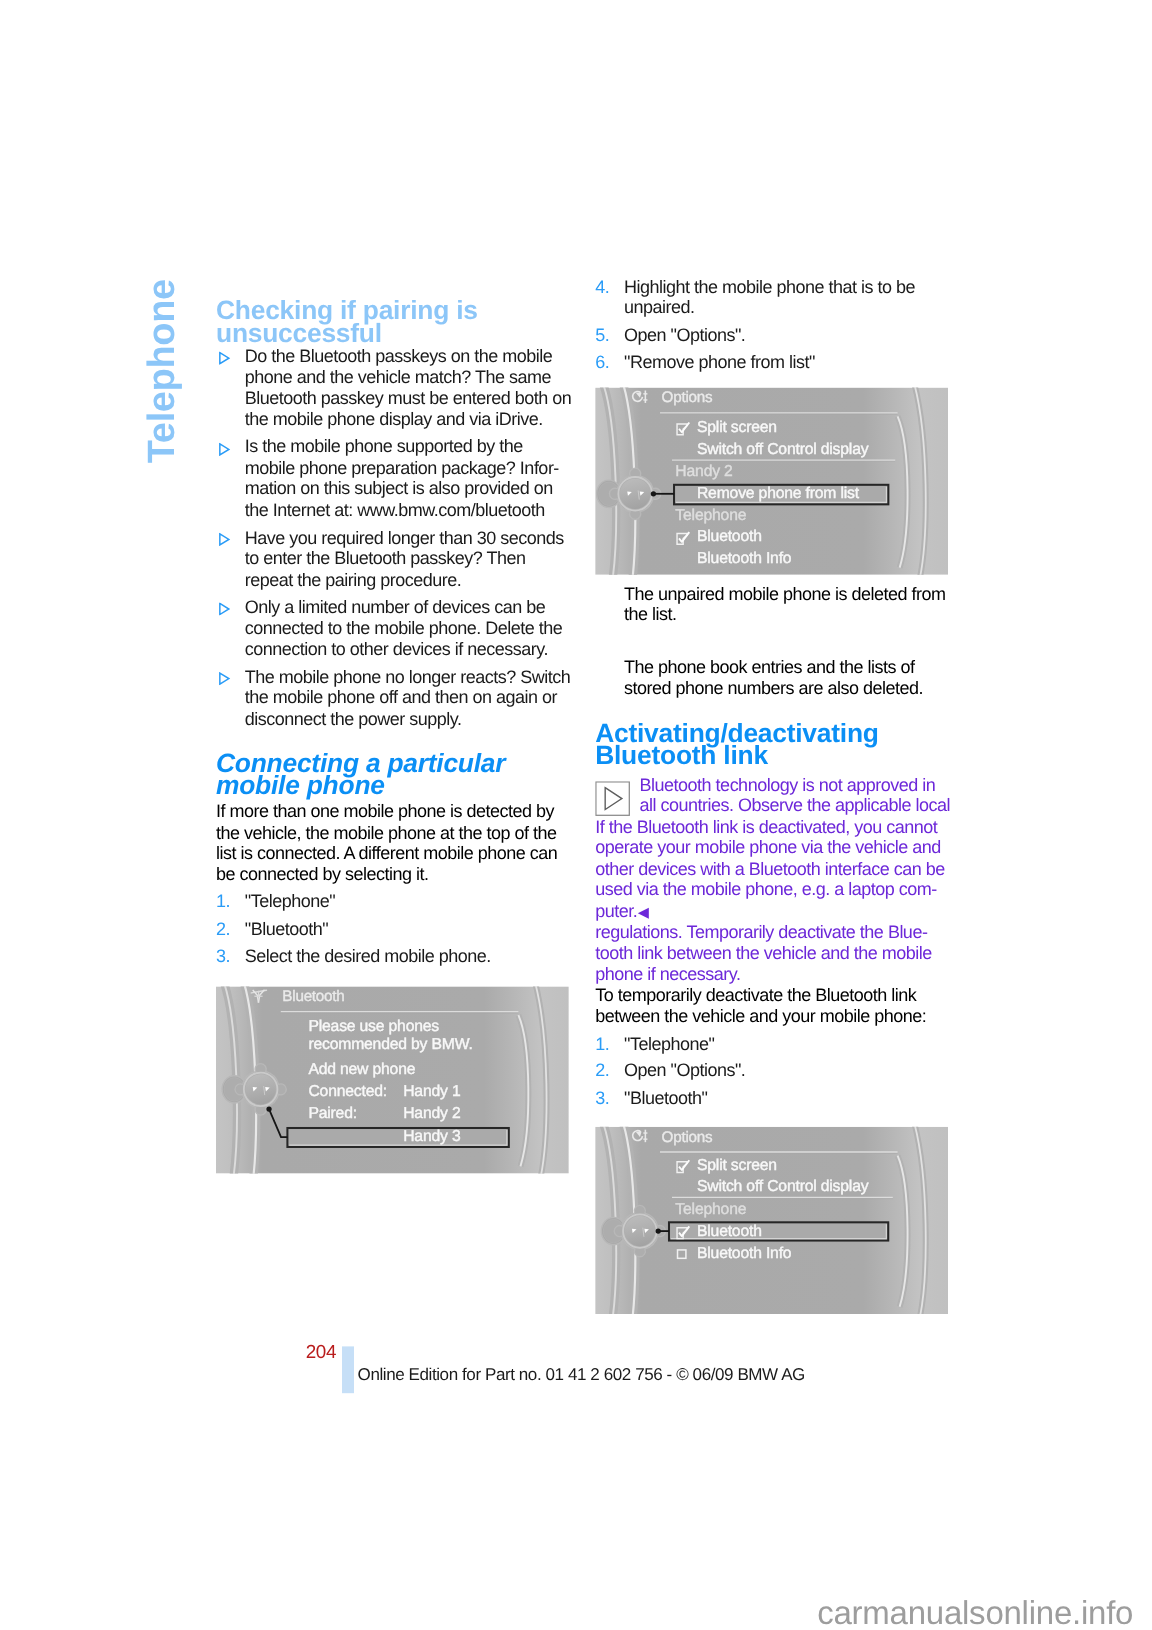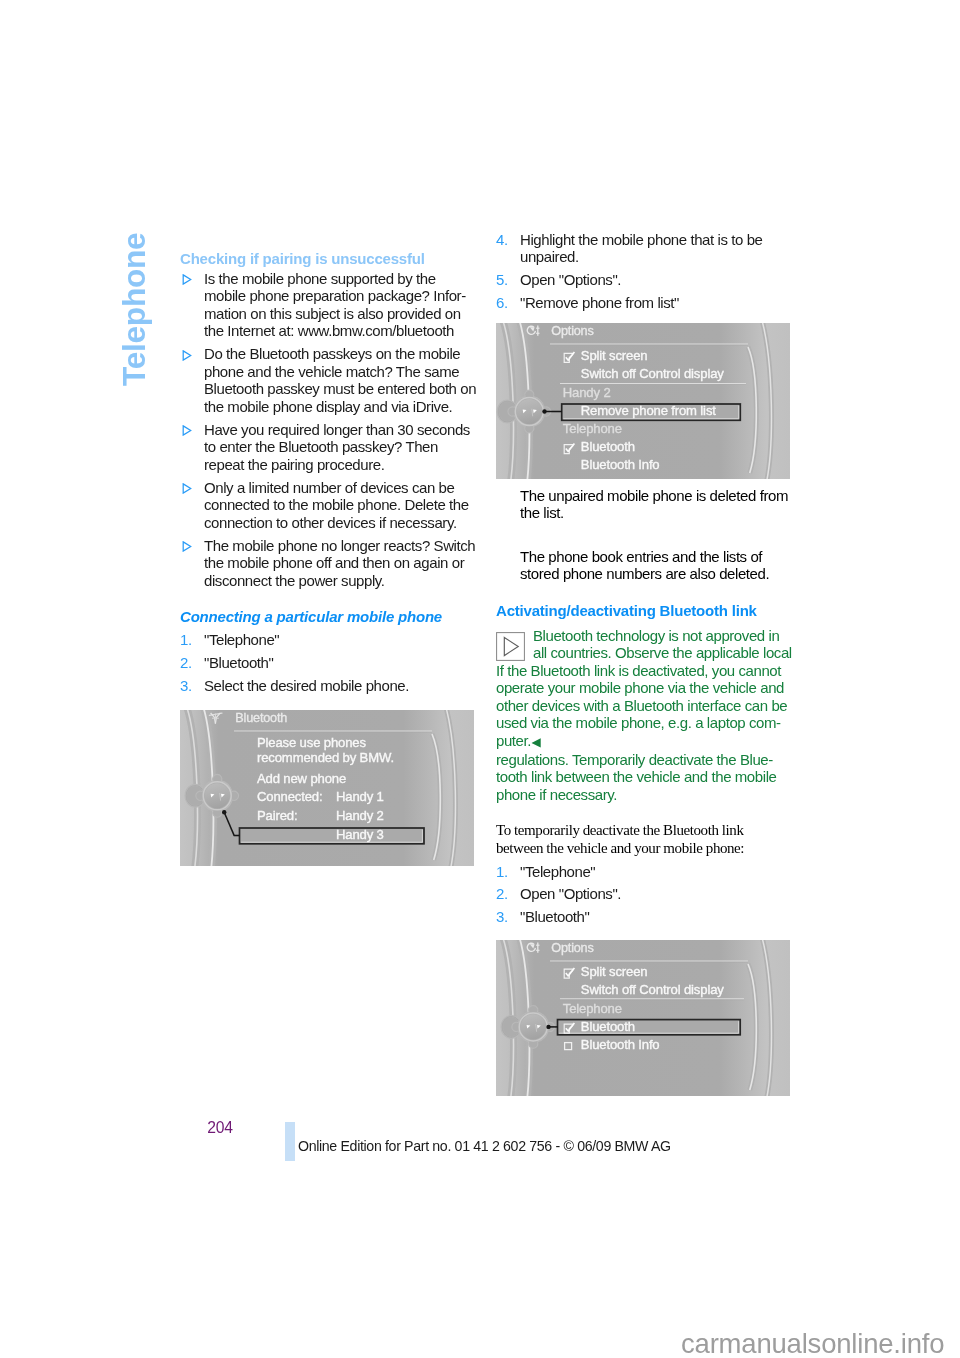--- a/index.html
+++ b/index.html
@@ -16,90 +16,94 @@
     text-align:left;white-space:nowrap;line-height:0;}
 
   .col{position:absolute;width:300px;}
   .col-left{left:180px;top:231px;}
   .col-right{left:496px;top:231px;}
 
   p{margin:0;}
   .body-text.indent{margin-left:24px;margin-top:26px;}
   .body-text{font-size:15px;letter-spacing:-0.42px;line-height:17.45px;color:#000000;white-space:pre-line;}
 
-  .h2{font-size:15px;font-weight:bold;color:#0b8ff5;line-height:19px;margin:0;letter-spacing:-0.2px;}
+  .h2{font-size:22px;font-weight:bold;color:#0b8ff5;line-height:19px;margin:0;letter-spacing:-0.2px;}
   .h2.faded{color:#8cc6f8;}
 
   ul.bullets{margin:0;padding:0;list-style:none;}
   ul.bullets > li{position:relative;padding-left:24px;font-size:15px;letter-spacing:-0.42px;
      line-height:17.45px;color:#1b1b1b;white-space:pre-line;}
   ul.bullets > li + li{margin-top:5.6px;}
   .tri{position:absolute;left:2px;top:4.4px;width:10px;height:11px;}
 
   ol.nums{margin:0;padding:0;list-style:none;}
   ol.nums > li{position:relative;padding-left:24px;font-size:15px;letter-spacing:-0.42px;
      line-height:17.45px;color:#1b1b1b;white-space:pre-line;}
   ol.nums > li + li{margin-top:5.3px;}
   ol.nums > li .n{position:absolute;left:0;top:0;color:#2a9cf7;font-size:15px;letter-spacing:-0.42px;}
 
   .shot{display:block;}
 
-  .note-block{position:relative;font-size:15px;letter-spacing:-0.42px;line-height:17.45px;color:#15803d;}
+  .note-block{position:relative;font-size:15px;letter-spacing:-0.42px;line-height:17.45px;color:#6d28d9;}
   .note-block p{white-space:pre-line;margin:0;}
   .note-icon{position:absolute;left:0;top:5.5px;width:29px;height:29px;}
   .note-block p.note-ind{margin-left:37px;}
   .endmark{font-size:12px;letter-spacing:0;margin-left:0.5px;}
 
-  .footer-num{position:absolute;left:160px;top:1118.5px;width:120px;text-align:center;
-      font-size:15.7px;letter-spacing:-0.3px;color:#701a75;}
+  .footer-num{position:absolute;left:160px;top:1118.5px;width:120px;text-align:right;
+      font-size:15.7px;letter-spacing:-0.3px;color:#b91c1c;}
   .footer-bar{position:absolute;left:285px;top:1122px;width:10px;height:39px;background:#c6dff7;}
   .footer-text{position:absolute;left:298px;top:1138px;font-size:14.2px;letter-spacing:-0.35px;color:#1b1b1b;}
   .watermark{position:absolute;left:681px;top:1328px;font-size:27.5px;color:#9d9d9d;letter-spacing:-0.2px;}
 </style>
 </head>
 <body>
 
 <div class="page">
 
   <div class="chapter-tab">
     <div class="label">Telephone</div>
   </div>
 
   <div class="col col-left">
       <h2 class="h2 faded" style="margin-top:18px;">Checking if pairing is unsuccessful</h2>
       <ul class="bullets" style="margin-top:2px;">
         <li><svg class="tri" viewBox="0 0 10 11">
             <path d="M1.2 0.9 L8.7 5.5 L1.2 10.1 Z" fill="none" stroke="#2a9cf7" stroke-width="1.25"></path>
+          </svg><span>Do the Bluetooth passkeys on the mobile
+phone and the vehicle match? The same
+Bluetooth passkey must be entered both on
+the mobile phone display and via iDrive.</span></li>
+        <li><svg class="tri" viewBox="0 0 10 11">
+            <path d="M1.2 0.9 L8.7 5.5 L1.2 10.1 Z" fill="none" stroke="#2a9cf7" stroke-width="1.25"></path>
           </svg><span>Is the mobile phone supported by the
 mobile phone preparation package? Infor-
 mation on this subject is also provided on
 the Internet at: www.bmw.com/bluetooth</span></li>
-        <li><svg class="tri" viewBox="0 0 10 11">
-            <path d="M1.2 0.9 L8.7 5.5 L1.2 10.1 Z" fill="none" stroke="#2a9cf7" stroke-width="1.25"></path>
-          </svg><span>Do the Bluetooth passkeys on the mobile
-phone and the vehicle match? The same
-Bluetooth passkey must be entered both on
-the mobile phone display and via iDrive.</span></li>
         <li><svg class="tri" viewBox="0 0 10 11">
             <path d="M1.2 0.9 L8.7 5.5 L1.2 10.1 Z" fill="none" stroke="#2a9cf7" stroke-width="1.25"></path>
           </svg><span>Have you required longer than 30 seconds
 to enter the Bluetooth passkey? Then
 repeat the pairing procedure.</span></li>
         <li><svg class="tri" viewBox="0 0 10 11">
             <path d="M1.2 0.9 L8.7 5.5 L1.2 10.1 Z" fill="none" stroke="#2a9cf7" stroke-width="1.25"></path>
           </svg><span>Only a limited number of devices can be
 connected to the mobile phone. Delete the
 connection to other devices if necessary.</span></li>
         <li><svg class="tri" viewBox="0 0 10 11">
             <path d="M1.2 0.9 L8.7 5.5 L1.2 10.1 Z" fill="none" stroke="#2a9cf7" stroke-width="1.25"></path>
           </svg><span>The mobile phone no longer reacts? Switch
 the mobile phone off and then on again or
 disconnect the power supply.</span></li>
       </ul>
       <h2 class="h2" style="margin-top:18px;font-style:italic;">Connecting a particular mobile phone</h2>
+      <p class="body-text" style="margin-top:4px;">If more than one mobile phone is detected by
+the vehicle, the mobile phone at the top of the
+list is connected. A different mobile phone can
+be connected by selecting it.</p>
       <ol class="nums" style="margin-top:5.3px;">
         <li><span class="n">1.</span><span>"Telephone"</span></li>
         <li><span class="n">2.</span><span>"Bluetooth"</span></li>
         <li><span class="n">3.</span><span>Select the desired mobile phone.</span></li>
       </ol>
       <div style="margin-top:16px;">
         <svg class="shot" width="294" height="156" viewBox="0 0 294 156">
           <style>.sc-title{font-family:"Liberation Sans",sans-serif;font-size:12.7px;fill:#eaeaea;letter-spacing:-0.2px;stroke:#eaeaea;stroke-width:0.3px}.sc-row{font-family:"Liberation Sans",sans-serif;font-size:13.1px;fill:#f8f8f8;letter-spacing:-0.15px;stroke:#f8f8f8;stroke-width:0.35px}.sc-grp{font-family:"Liberation Sans",sans-serif;font-size:13.1px;fill:#dedede;letter-spacing:-0.15px;stroke:#dedede;stroke-width:0.35px}</style>
           <defs>
 <linearGradient id="kg1" x1="0.3" y1="0.05" x2="0.55" y2="1">
@@ -288,21 +292,21 @@
 all countries. Observe the applicable local</p>
   <p><span>If the Bluetooth link is deactivated, you cannot
 operate your mobile phone via the vehicle and
 other devices with a Bluetooth interface can be
 used via the mobile phone, e.g. a laptop com-
 puter.</span><span class="endmark">◀</span></p>
   <p>regulations. Temporarily deactivate the Blue-
 tooth link between the vehicle and the mobile
 phone if necessary.</p>
 </div>
-      <p class="body-text" style="margin-top:19px;font-family:Liberation Serif, serif;">To temporarily deactivate the Bluetooth link
+      <p class="body-text" style="margin-top:0;">To temporarily deactivate the Bluetooth link
 between the vehicle and your mobile phone:</p>
       <ol class="nums" style="margin-top:5.3px;">
         <li><span class="n">1.</span><span>"Telephone"</span></li>
         <li><span class="n">2.</span><span>Open "Options".</span></li>
         <li><span class="n">3.</span><span>"Bluetooth"</span></li>
       </ol>
       <div style="margin-top:14px;">
         <svg class="shot" width="294" height="156" viewBox="0 0 294 156">
           <style>.sc-title{font-family:"Liberation Sans",sans-serif;font-size:12.7px;fill:#eaeaea;letter-spacing:-0.2px;stroke:#eaeaea;stroke-width:0.3px}.sc-row{font-family:"Liberation Sans",sans-serif;font-size:13.1px;fill:#f8f8f8;letter-spacing:-0.15px;stroke:#f8f8f8;stroke-width:0.35px}.sc-grp{font-family:"Liberation Sans",sans-serif;font-size:13.1px;fill:#dedede;letter-spacing:-0.15px;stroke:#dedede;stroke-width:0.35px}</style>
           <defs>

